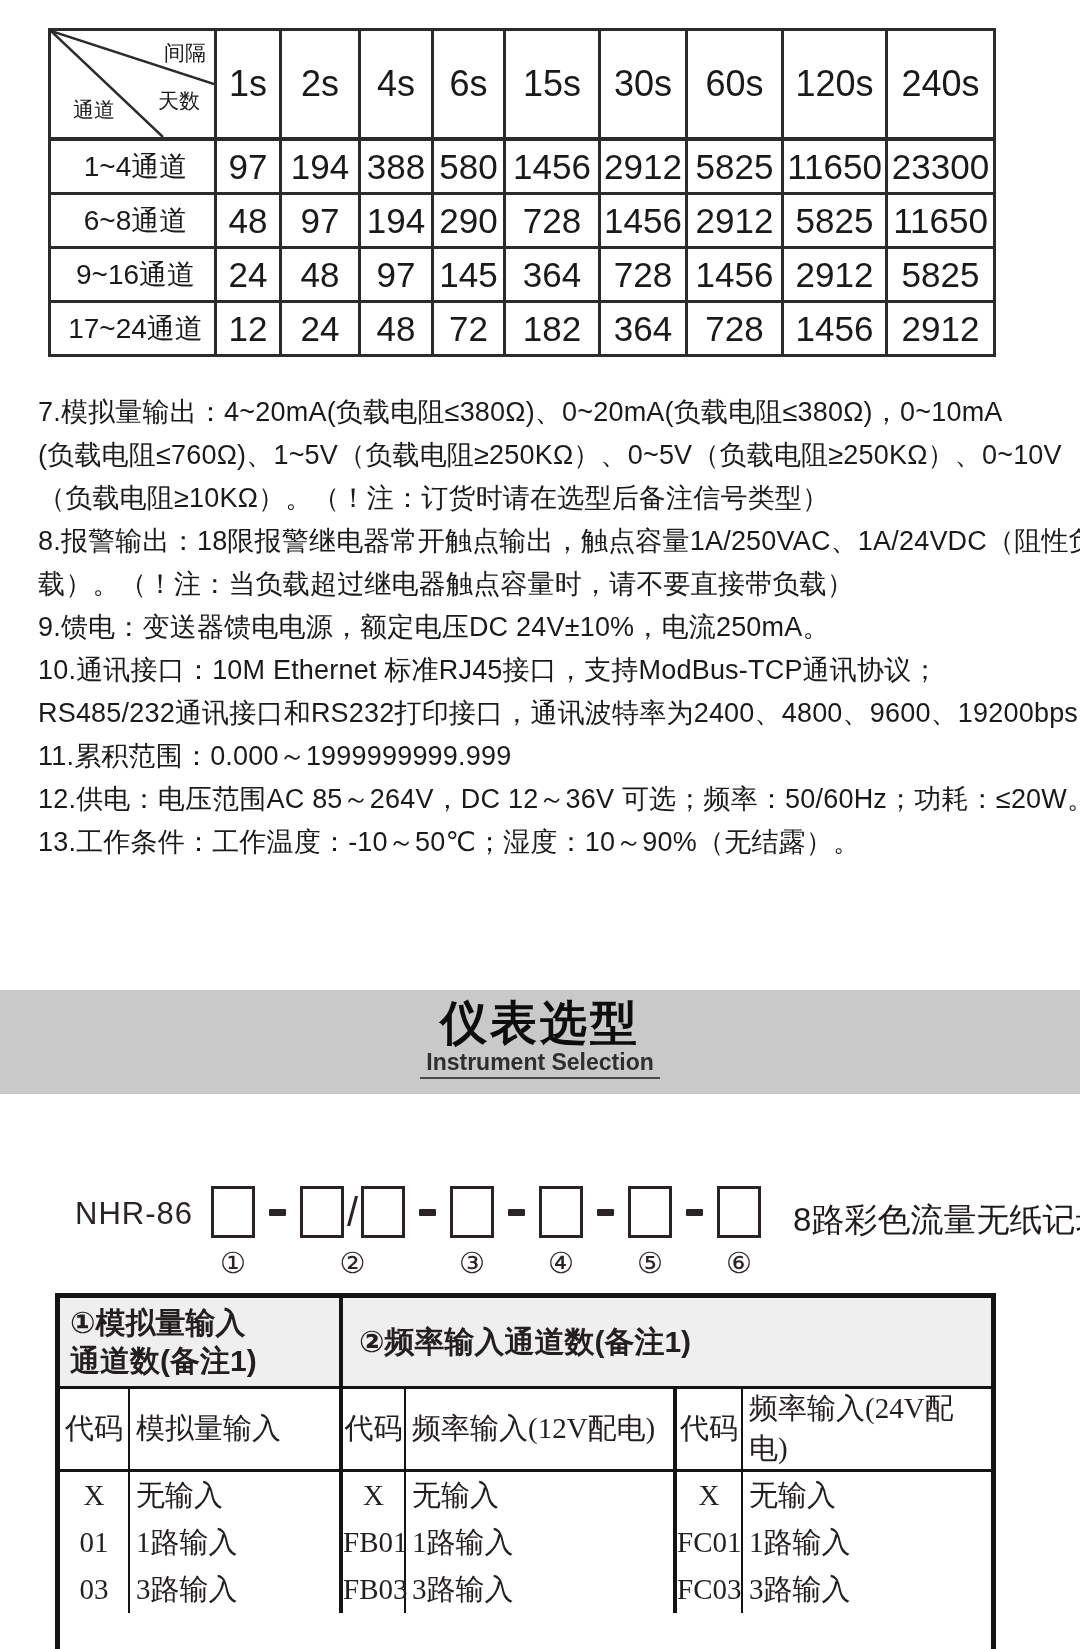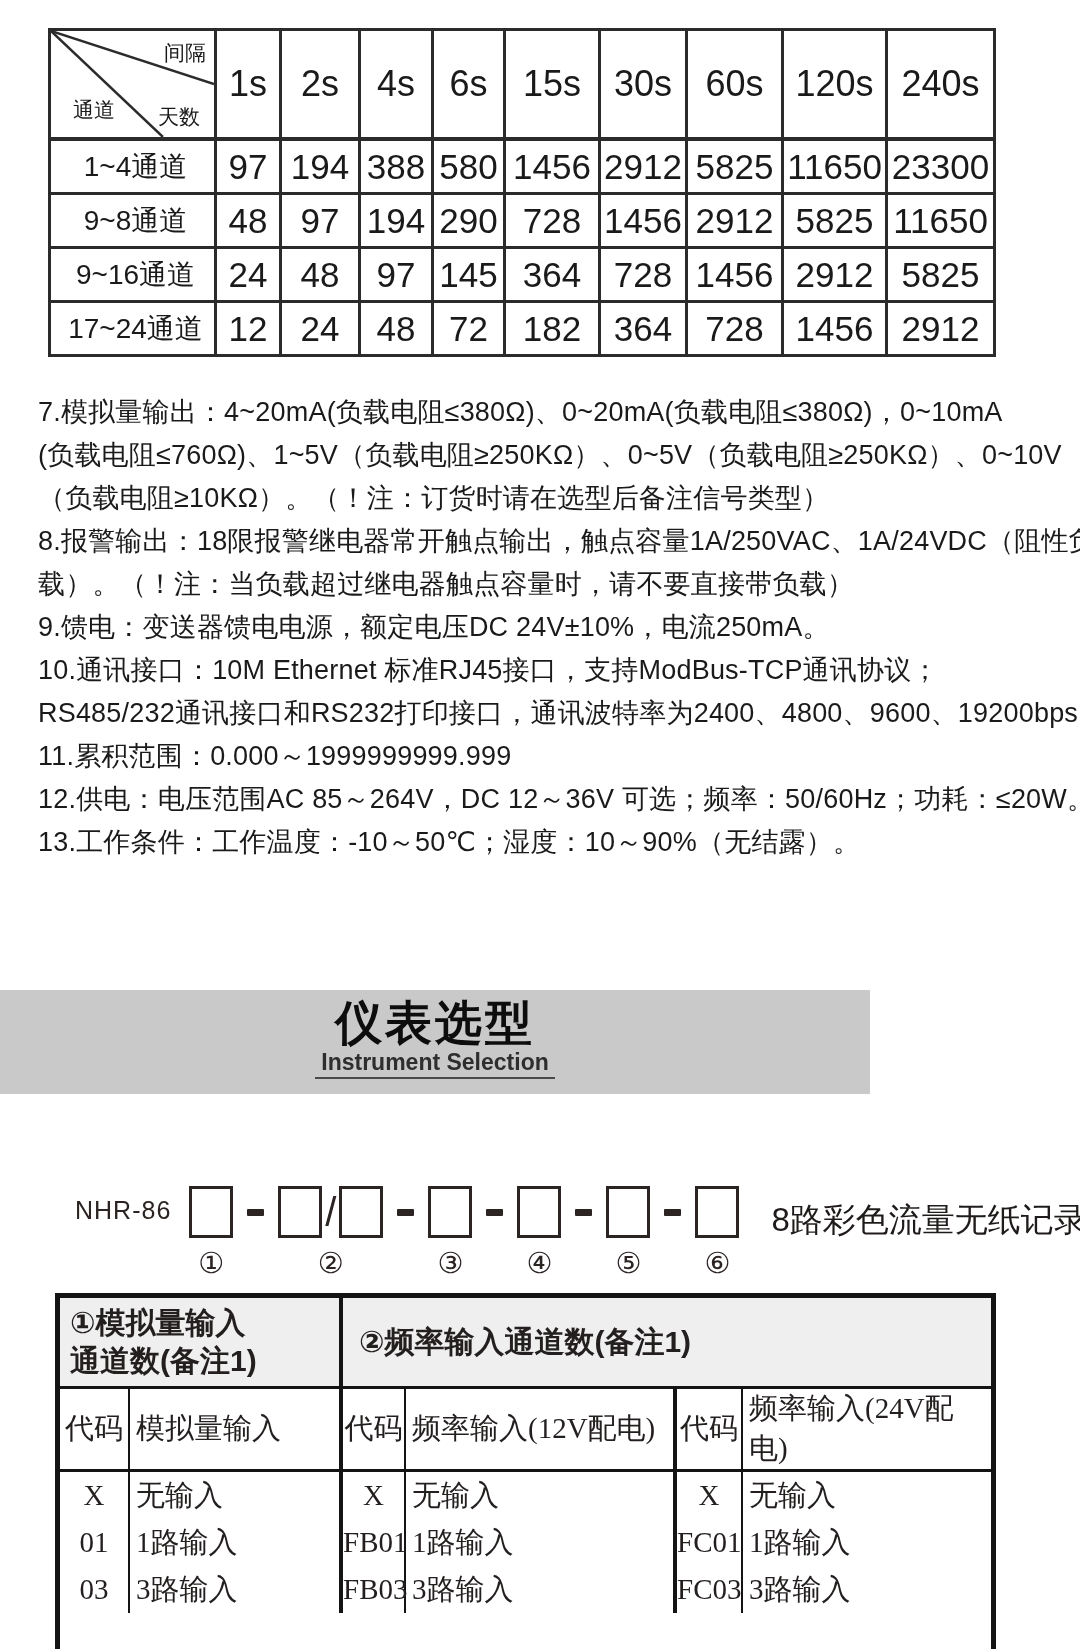--- a/index.html
+++ b/index.html
@@ -12,36 +12,36 @@
   .t1{position:absolute;left:48px;top:28px;border-collapse:collapse;table-layout:fixed;width:945px;}
   .t1 th,.t1 td{border:3px solid #2b2b2b;text-align:center;padding:0;font-weight:normal;background:#fff;}
   .t1 thead th{height:106px;font-size:36px;}
   .t1 tbody td,.t1 tbody th{height:51px;font-size:35px;}
   .t1 tbody th{text-align:center;padding-left:6px;font-size:28px;white-space:nowrap;}
   .t1 thead th{border-bottom:4px solid #2b2b2b;}
   .corner{position:relative;}
   .corner svg{position:absolute;left:0;top:0;width:100%;height:100%;}
   .corner span{position:absolute;font-size:21px;line-height:27px;white-space:nowrap;}
   .c-top{right:8px;top:8px;}
-  .c-mid{right:14px;top:72px;}
+  .c-mid{right:14px;top:56px;}
   .c-bot{left:22px;bottom:14px;}
 
   
   .specs{position:absolute;left:38px;top:391px;width:1030px;}
   .spec-line{font-size:27px;line-height:43px;white-space:nowrap;letter-spacing:0.2px;}
 
   
-  .band{position:absolute;left:0;top:990px;width:870px;height:104px;background:#c9c9c9;text-align:center;}
+  .band{position:absolute;left:0;top:990px;width:1080px;height:104px;background:#c9c9c9;text-align:center;}
   .band-title{font-size:47px;font-weight:bold;letter-spacing:3px;color:#0d0d0d;margin-top:7px;line-height:52px;}
   .band-sub{display:inline-block;font-size:23px;color:#2e2e2e;line-height:26px;
             border-bottom:2px solid #4a4a4a;padding:0 6px 2px 6px;font-weight:bold;}
 
   
   .model{position:absolute;left:75px;top:1186px;display:flex;align-items:flex-start;color:#2b2423;}
-  .m-prefix{font-size:25px;letter-spacing:1px;padding-top:10px;margin-right:18px;white-space:nowrap;}
+  .m-prefix{font-size:31px;letter-spacing:1px;padding-top:10px;margin-right:18px;white-space:nowrap;}
   .seg{display:flex;flex-direction:column;align-items:center;}
   .boxes{display:flex;align-items:center;}
   .box{display:inline-block;width:38px;height:46px;border:3px solid #2b2423;background:#fff;}
   .slash{font-size:40px;line-height:50px;padding:0 3px;font-weight:300;}
   .m-num{font-size:29px;margin-top:8px;font-family:"DejaVu Sans",sans-serif;}
   .dash{display:inline-block;width:17px;height:7px;background:#2b2423;border-radius:1px;margin:23px 14px 0 14px;}
   .m-desc{font-size:33px;margin-left:32px;padding-top:12px;white-space:nowrap;color:#1f1b1a;}
 
   
   .t2wrap{position:absolute;left:55px;top:1293px;width:931px;height:356px;border:5px solid #141414;border-bottom:none;overflow:hidden;}
@@ -106,21 +106,21 @@
         <td>194</td>
         <td>388</td>
         <td>580</td>
         <td>1456</td>
         <td>2912</td>
         <td>5825</td>
         <td>11650</td>
         <td>23300</td>
       </tr>
       <tr>
-        <th>9~8通道</th>
+        <th>6~8通道</th>
         <td>48</td>
         <td>97</td>
         <td>194</td>
         <td>290</td>
         <td>728</td>
         <td>1456</td>
         <td>2912</td>
         <td>5825</td>
         <td>11650</td>
       </tr>

